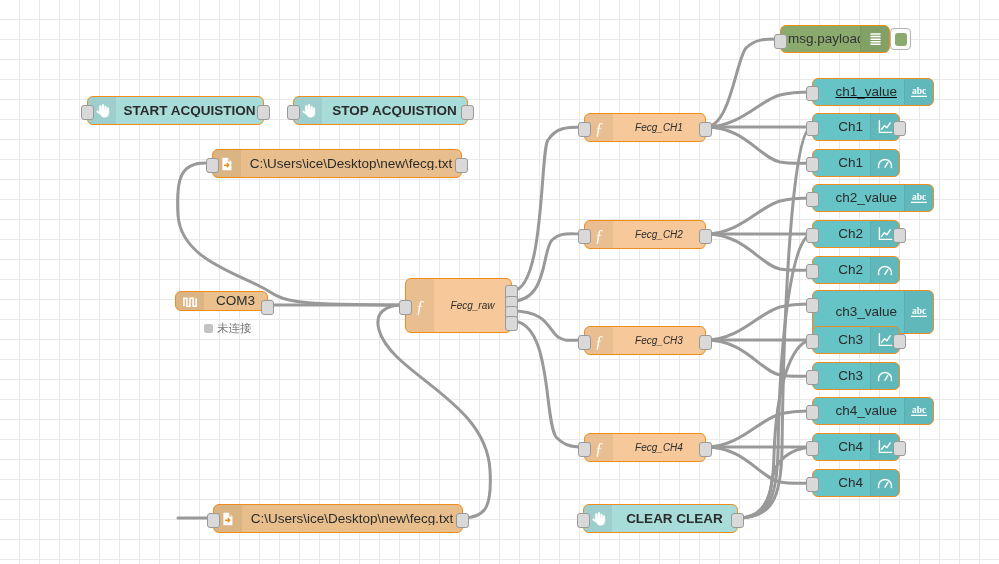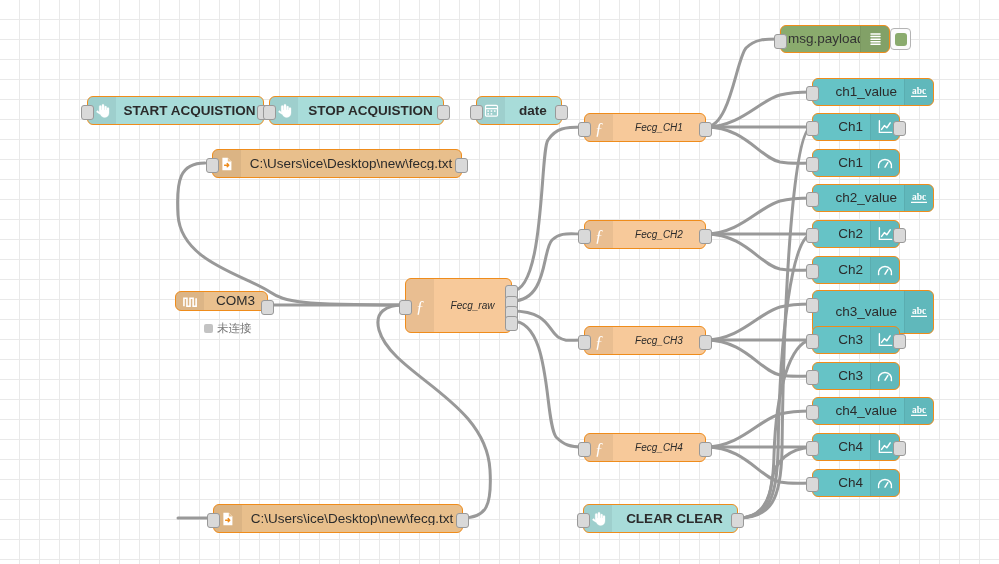--- a/index.html
+++ b/index.html
@@ -194,51 +194,33 @@
         <svg width="16" height="16" viewBox="0 0 16 16">
           <path d="M5.2 9.4V3.6a1.1 1.1 0 0 1 2.2 0v3.1h.5V2.3a1.1 1.1 0 0 1 2.2 0v4.4h.5V4.1a1 1 0 0 1 2 0v2.8h.4V5.6a1 1 0 0 1 2 0v4.5c0 2.5-1.6 4.3-4.1 4.3-2.6 0-3.6-1.2-4.6-2.9L2.7 9.2a1.05 1.05 0 0 1 1.6-1.3z" fill="#ffffff" stroke="#ffffff" stroke-width="0.3"></path>
         </svg>
       </span>
       <span class="nlabel lbl-center">START ACQUISTION</span>
     </div>
     <span class="port in" style="top:8px;"></span>
     <span class="port out" style="top:8px;"></span>
   </div>
 
-  <div class="node n-inject" style="left:269px; top:96px; width:175px; height:29px;">
+  <div class="node n-inject" style="left:293px; top:96px; width:175px; height:29px;">
     <div class="node-body">
       <span class="icon-box">
         <svg width="16" height="16" viewBox="0 0 16 16">
           <path d="M5.2 9.4V3.6a1.1 1.1 0 0 1 2.2 0v3.1h.5V2.3a1.1 1.1 0 0 1 2.2 0v4.4h.5V4.1a1 1 0 0 1 2 0v2.8h.4V5.6a1 1 0 0 1 2 0v4.5c0 2.5-1.6 4.3-4.1 4.3-2.6 0-3.6-1.2-4.6-2.9L2.7 9.2a1.05 1.05 0 0 1 1.6-1.3z" fill="#ffffff" stroke="#ffffff" stroke-width="0.3"></path>
         </svg>
       </span>
       <span class="nlabel lbl-center">STOP ACQUISTION</span>
     </div>
     <span class="port in" style="top:8px;"></span>
     <span class="port out" style="top:8px;"></span>
   </div>
 
-  <div class="node n-inject" style="left:476px; top:96px; width:86px; height:29px;">
-    <div class="node-body">
-      <span class="icon-box">
-        <svg width="15" height="15" viewBox="0 0 16 16">
-          <rect x="1.6" y="2.6" width="12.8" height="11.5" rx="1.3" fill="none" stroke="#fff" stroke-width="1.3"></rect>
-          <line x1="1.6" y1="6.1" x2="14.4" y2="6.1" stroke="#fff" stroke-width="1.3"></line>
-          <rect x="3.6" y="7.8" width="1.7" height="1.6" fill="#fff"></rect>
-          <rect x="7.1" y="7.8" width="1.7" height="1.6" fill="#fff"></rect>
-          <rect x="10.6" y="7.8" width="1.7" height="1.6" fill="#fff"></rect>
-          <rect x="3.6" y="10.8" width="1.7" height="1.6" fill="#fff"></rect>
-          <rect x="7.1" y="10.8" width="1.7" height="1.6" fill="#fff"></rect>
-        </svg>
-      </span>
-      <span class="nlabel lbl-center">date</span>
-    </div>
-    <span class="port in" style="top:8px;"></span>
-    <span class="port out" style="top:8px;"></span>
-  </div>
 
   <div class="node n-file" style="left:212px; top:149px; width:250px; height:29px;">
     <div class="node-body">
       <span class="icon-box">
         <svg width="16" height="16" viewBox="0 0 16 16">
           <path d="M3.4 1.8h5.4l3.6 3.6v8.8H3.4z" fill="#ffffff"></path>
           <path d="M8.8 1.8l3.6 3.6H8.8z" fill="#e8bf8c"></path>
           <path d="M5.6 9.2h4.2m0 0-1.6-1.6m1.6 1.6-1.6 1.6" stroke="#ef8c1b" stroke-width="1.4" fill="none" stroke-linecap="round" stroke-linejoin="round"></path>
         </svg>
       </span>
@@ -346,21 +328,21 @@
           </g>
         </svg>
       </span>
     </div>
     <span class="port in" style="top:8px;"></span>
     <span class="debug-btn">
         <i></i>
       </span>
   </div>
 
-  <div class="node n-ui" style="left:812px; top:78px; width:122px; height:28px;">
+  <div class="node n-ui" style="left:812px; top:78px; width:122px; height:28px;text-decoration:underline;">
     <div class="node-body">
       <span class="nlabel lbl-right">ch1_value</span>
       <span class="icon-box right">
         <svg width="22" height="14" viewBox="0 0 22 14">
           <text x="11" y="9.4" text-anchor="middle" font-family="'Liberation Serif',serif" font-size="9.5" font-weight="bold" fill="#fff">abc</text>
           <line x1="3" y1="11.4" x2="19" y2="11.4" stroke="#fff" stroke-width="1.1"></line>
         </svg>
       </span>
     </div>
     <span class="port in" style="top:7px;"></span>

